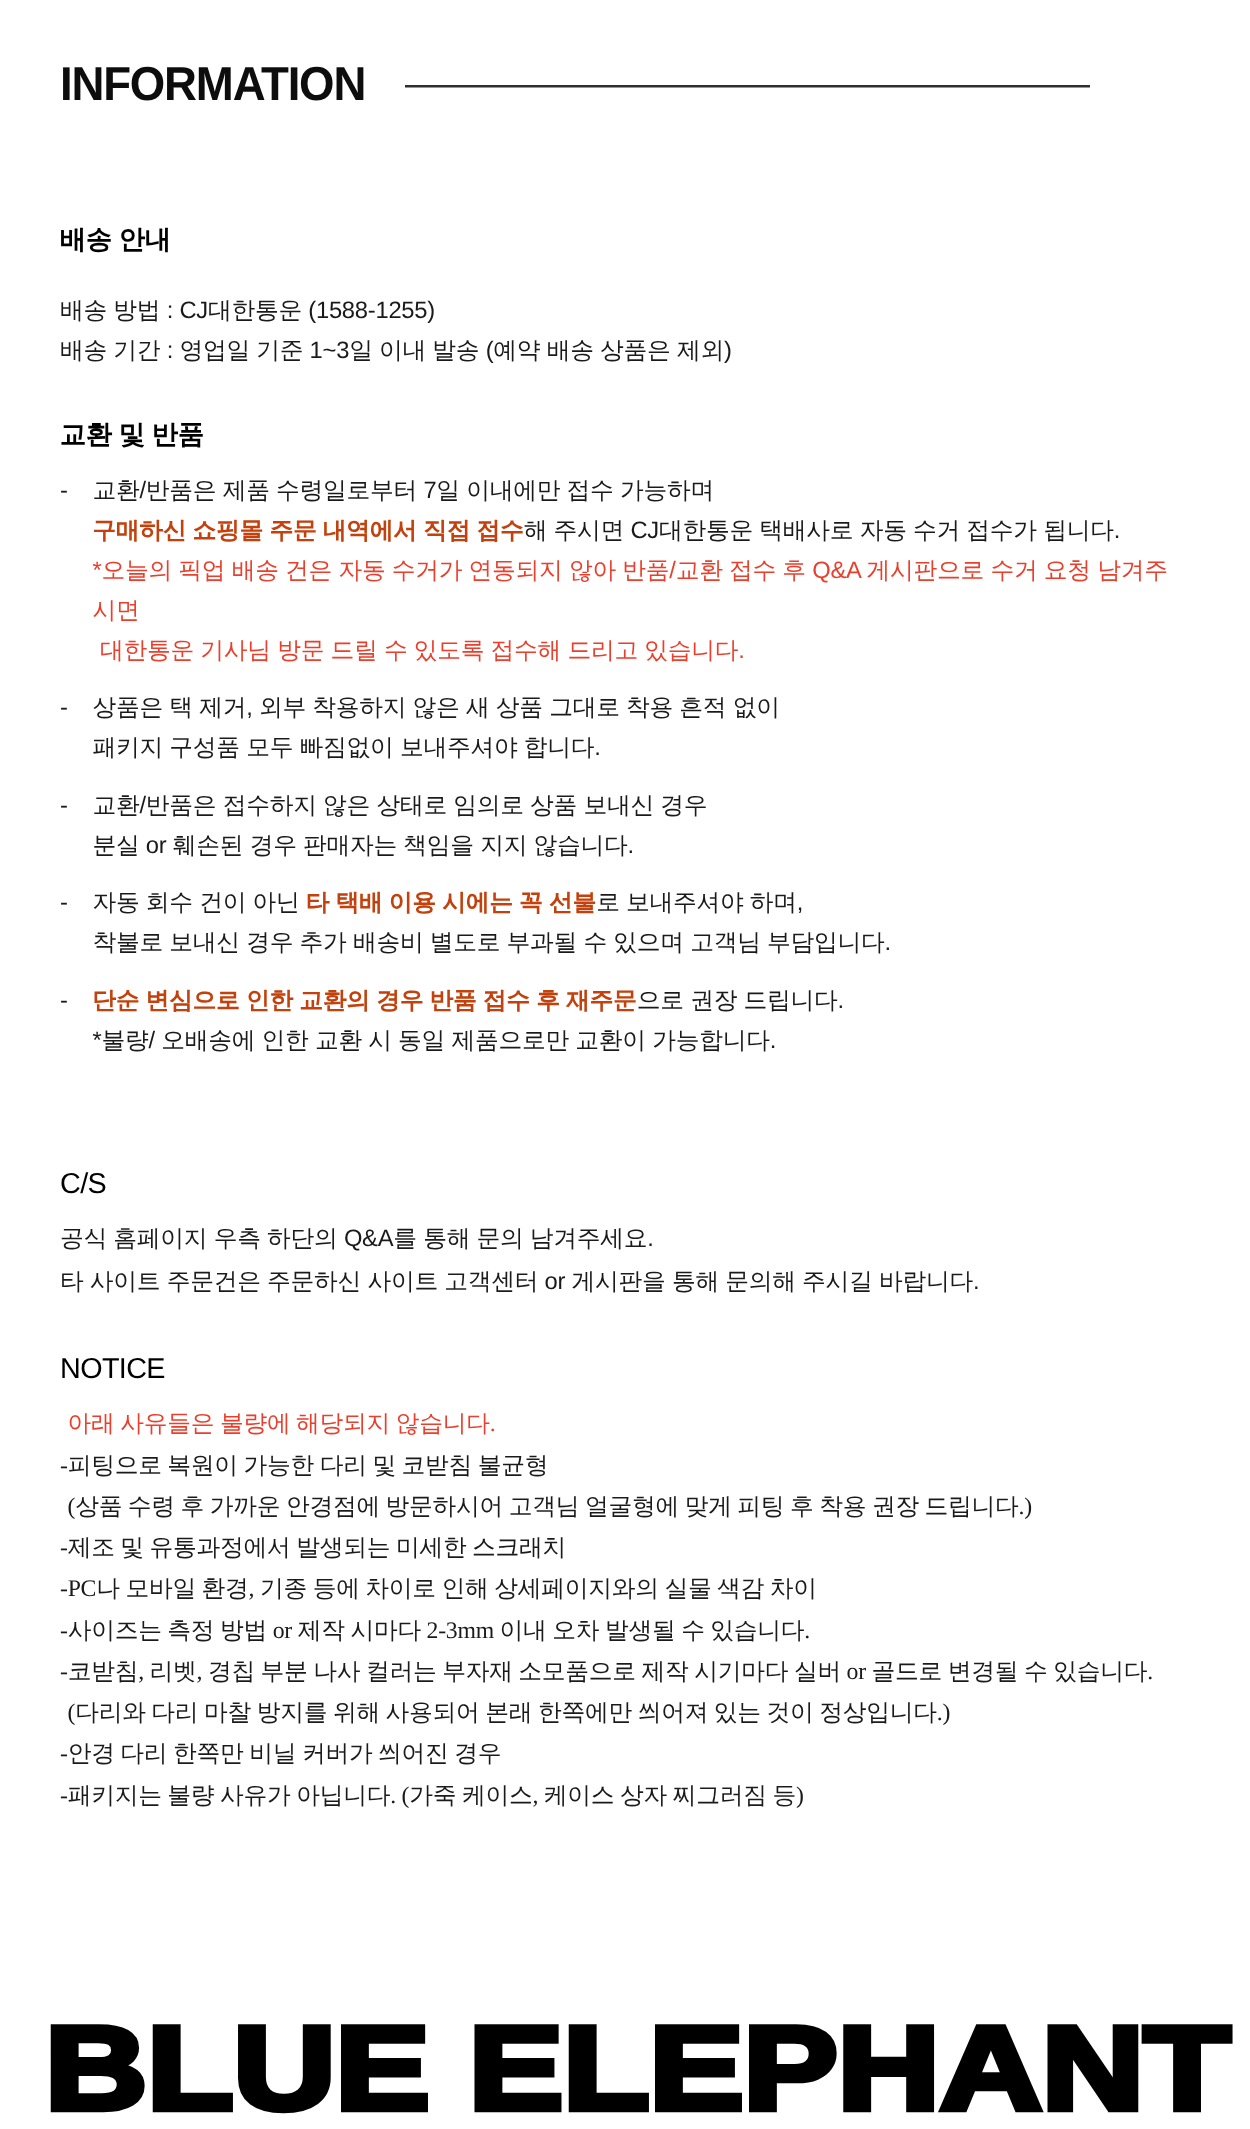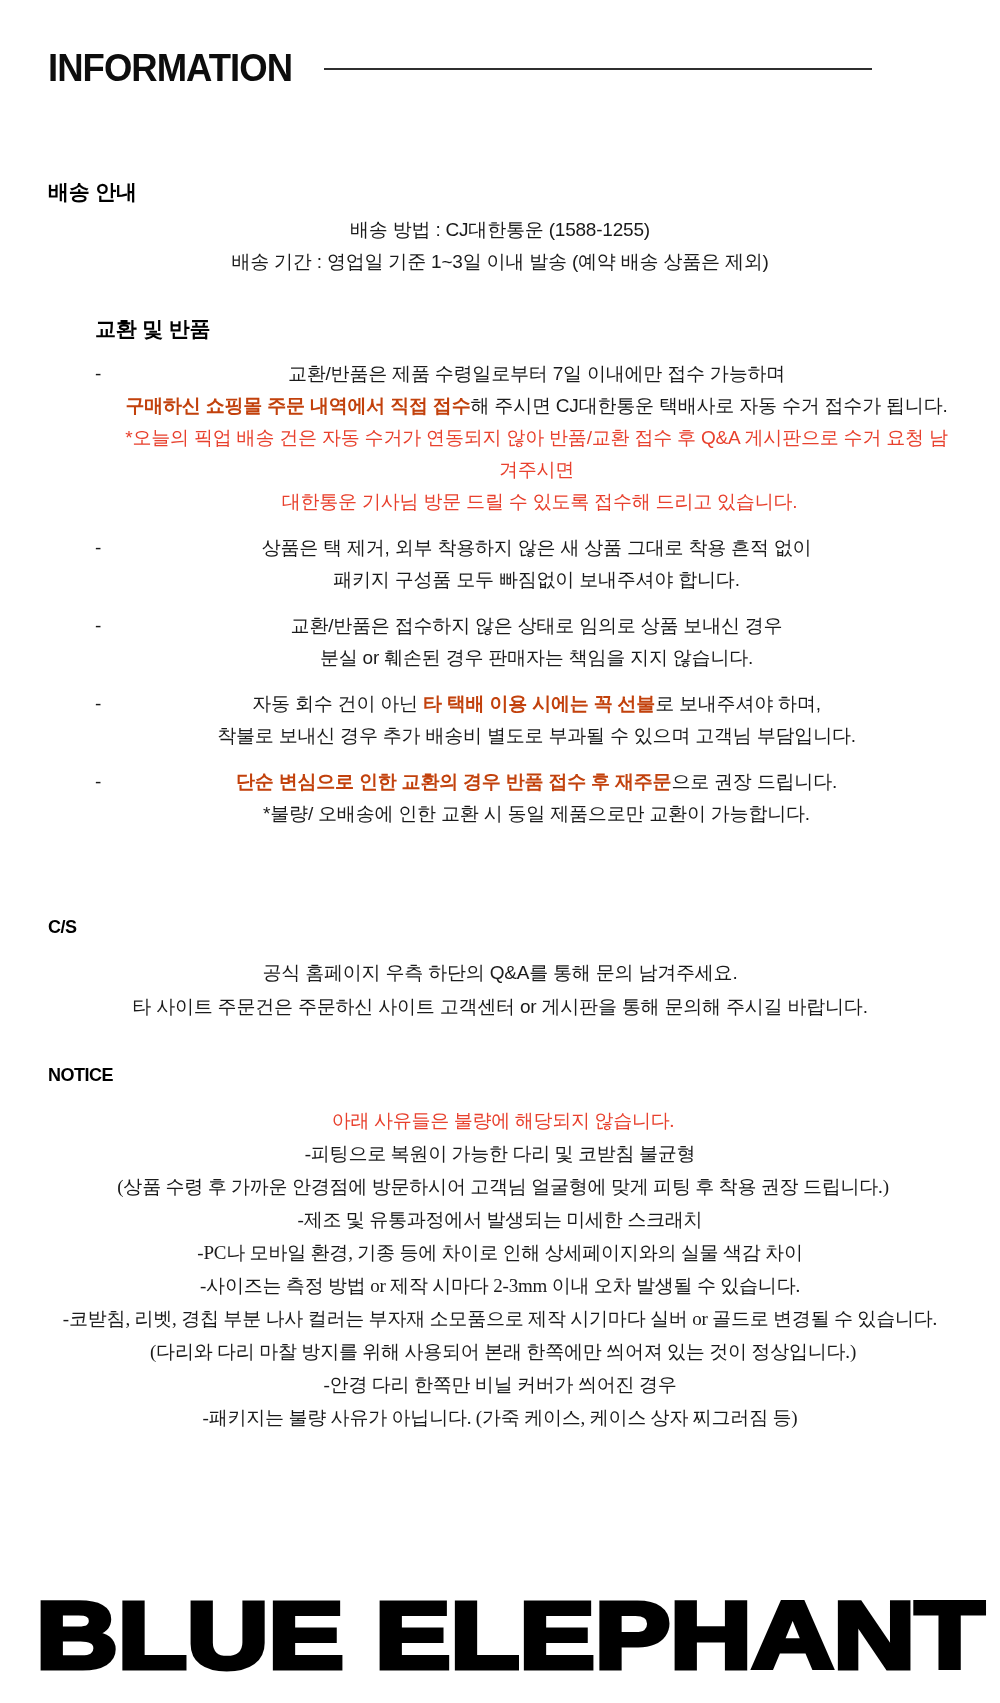--- a/index.html
+++ b/index.html
@@ -18,28 +18,28 @@
   .title-row{display:flex;align-items:center;width:824px;}
   .page-title{
     font-size:38px;font-weight:800;letter-spacing:-1px;
     color:#0d0d0d;line-height:1.1;white-space:nowrap;
     transform:scaleX(0.96);transform-origin:left center;
   }
   .title-rule{flex:1;height:2px;background:#2f2f2f;margin-left:22px;}
   
   .sec{margin:0;}
   .sec-shipping{margin-top:88px;}
-  .sec-exchange{margin-top:36px;margin-left:47px;}
+  .sec-exchange{margin-top:36px;}
   .sec-cs{margin-top:82px;}
   .sec-notice{margin-top:36px;}
-  .kr-heading{font-size:21px;font-weight:800;color:#000;line-height:28px;margin-bottom:8px;}
-  .en-heading{font-size:18px;font-weight:700;color:#000;line-height:30px;margin-bottom:14px;letter-spacing:-0.5px;}
+  .kr-heading{font-size:21px;font-weight:800;color:#000;line-height:28px;margin-bottom:27px;}
+  .en-heading{font-size:23px;font-weight:400;color:#000;line-height:30px;margin-bottom:14px;letter-spacing:-0.5px;}
   .sec-exchange .kr-heading{line-height:30px;margin-bottom:14px;}
   
-  .tline{line-height:32px;white-space:pre-wrap;text-align:center;}
+  .tline{line-height:32px;white-space:pre-wrap;}
   .sec-cs .tline{line-height:34px;}
   .sec-notice .tline{line-height:33px;font-family:Liberation Serif, serif;}
   .seg-b{font-weight:700;color:#c2410c;}
   .seg-r{color:#e8402d;}
   .seg-pad{padding-left:6px;}
   
   .bullet-item{display:flex;margin-bottom:14px;}
   .dash{width:26px;flex:0 0 26px;line-height:32px;}
   .bullet-body{flex:1;}
   

